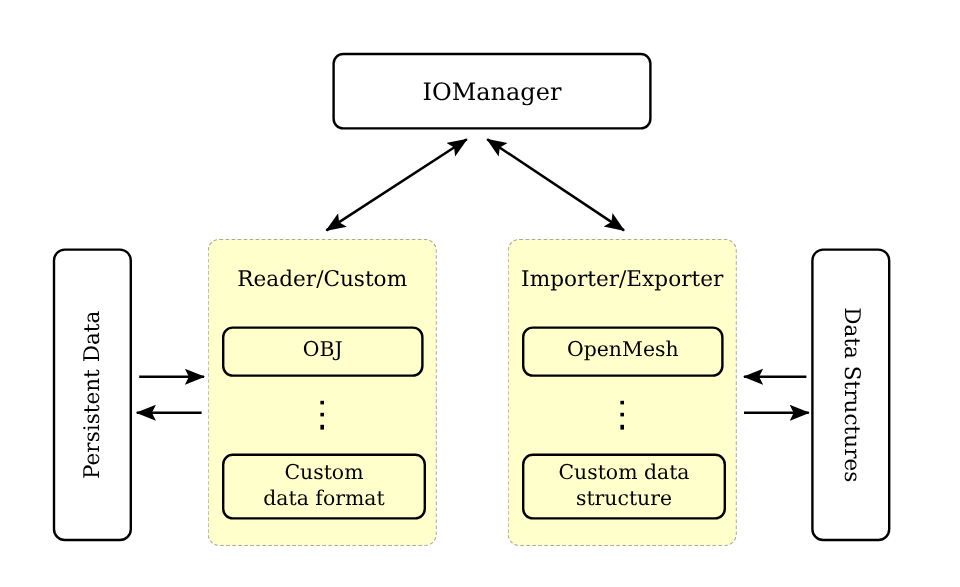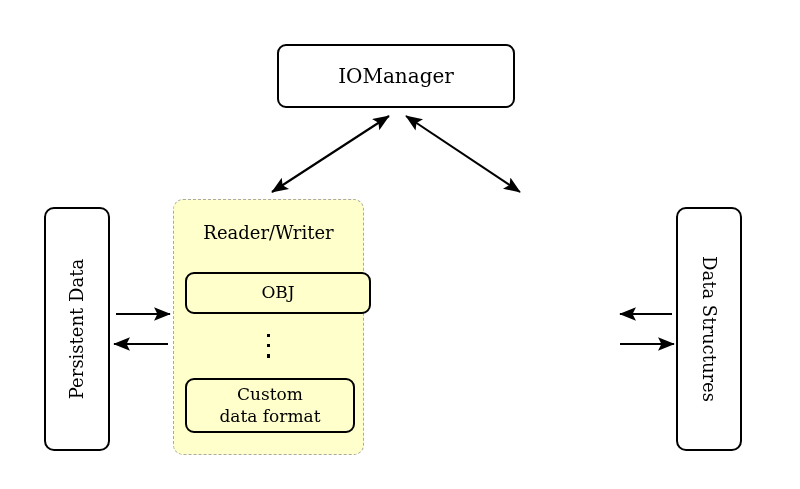--- a/index.html
+++ b/index.html
@@ -23,21 +23,21 @@
     background: #ffffff;
     display: flex;
     align-items: center;
     justify-content: center;
     text-align: center;
     color: #000000;
   }
   #iomanager-box {
     left: 277px;
     top: 44px;
-    width: 238px;
+    width: 266px;
     height: 64px;
     font-size: 20px;
   }
   .side-box {
     position: absolute;
     box-sizing: border-box;
     border: 2.4px solid #000000;
     border-radius: 10px;
     background: #ffffff;
     display: flex;
@@ -103,21 +103,21 @@
     align-items: center;
     justify-content: center;
     text-align: center;
     font-size: 17px;
     line-height: 1.24;
     color: #000000;
   }
   .inner-top {
     left: 11px;
     top: 72px;
-    width: 186px;
+    width: 168px;
     height: 42px;
   }
   .inner-bottom {
     left: 11px;
     top: 178px;
     width: 170px;
     height: 55px;
   }
   .vdots {
     position: absolute;
@@ -190,31 +190,48 @@
 
   <div class="side-box" id="persistent-data-box">
     <span class="vtext up">Persistent Data</span>
   </div>
 
   <div class="side-box" id="data-structures-box">
     <span class="vtext down">Data Structures</span>
   </div>
 
   <div class="group-panel" id="reader-writer-panel">
-    <div class="panel-title">Reader/Writer</div>
+    <div class="panel-title">Reader/Custom</div>
     <div class="inner-box inner-top">
       <span>OBJ</span>
     </div>
     <div class="vdots">
       <i></i>
         <i></i>
         <i></i>
     </div>
     <div class="inner-box inner-bottom">
       <span>
         <span>Custom</span><br>
         <span>data format</span>
       </span>
     </div>
   </div>
 
+  <div class="group-panel" id="importer-exporter-panel">
+    <div class="panel-title">Importer/Exporter</div>
+    <div class="inner-box inner-top">
+      <span>OpenMesh</span>
+    </div>
+    <div class="vdots">
+      <i></i>
+        <i></i>
+        <i></i>
+    </div>
+    <div class="inner-box inner-bottom">
+      <span>
+        <span>Custom data</span><br>
+        <span>structure</span>
+      </span>
+    </div>
+  </div>
 
 </div>
 
 </body></html>

